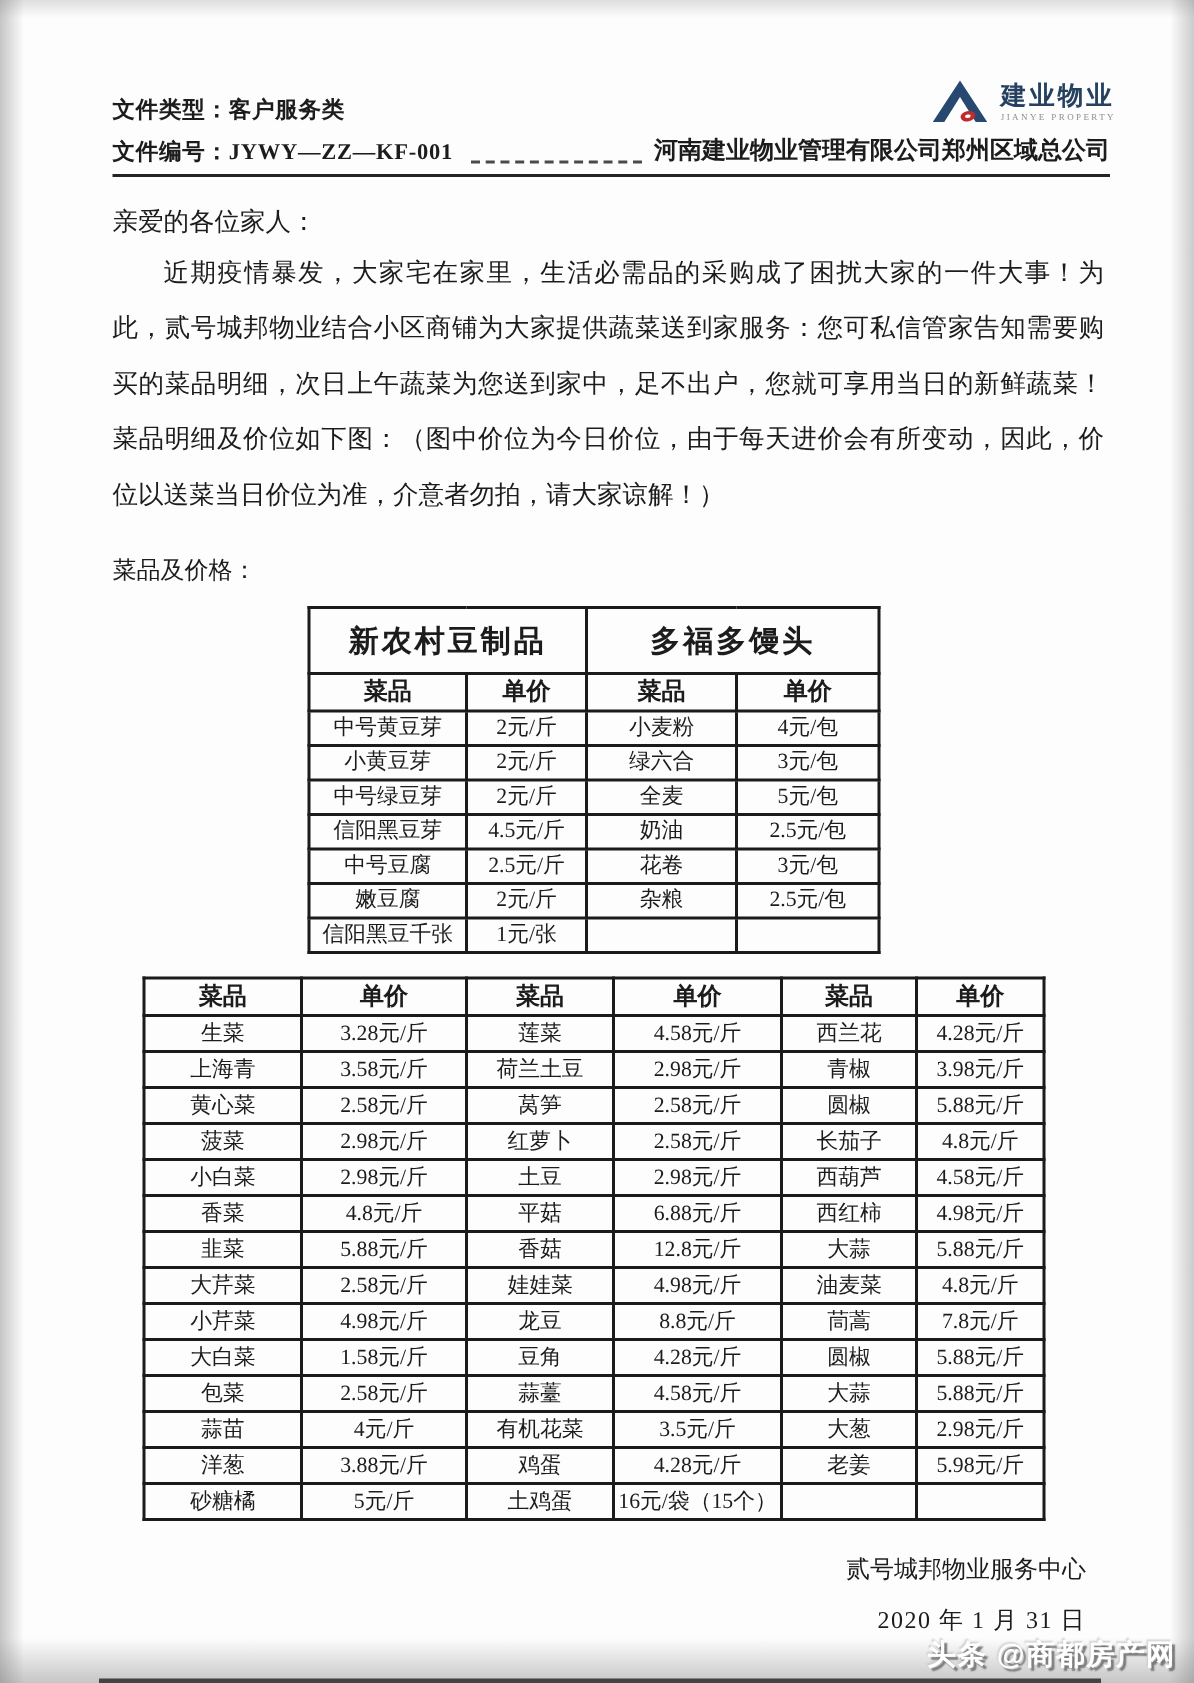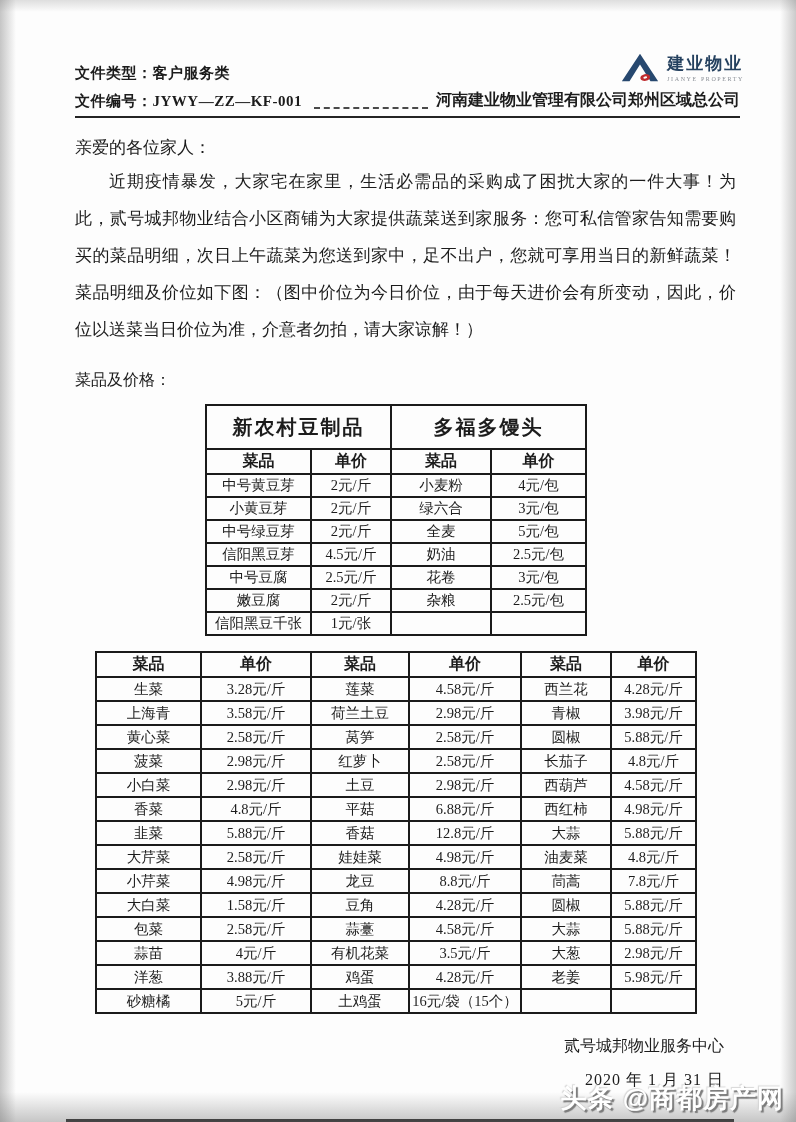--- a/index.html
+++ b/index.html
@@ -50,21 +50,21 @@
   .signature { margin:22px 72px 0 0; text-align:right; font-size:16px; }
   .signature-date { margin-top:13px; letter-spacing:1px; }
 
   
   .footer { margin:28px 62px 0 66px; border-top:3px solid #141414; padding-top:4px; font-size:13.5px; font-weight:700; }
 
   
   .watermark {
     position:absolute; right:12px; bottom:6px; z-index:6;
     font-family:"Liberation Sans","DejaVu Sans",sans-serif;
-    font-weight:700; font-size:26px; letter-spacing:1px; color:#fff;
+    font-weight:700; font-size:19px; letter-spacing:1px; color:#fff;
     text-shadow:2px 2px 1px rgba(110,110,110,.9), -1px -1px 1px rgba(200,200,200,.7);
   }
 </style>
 </head>
 <body>
 
 <div class="page">
 
   <div class="header-row1">
     <div class="doc-type">文件类型：客户服务类</div>

